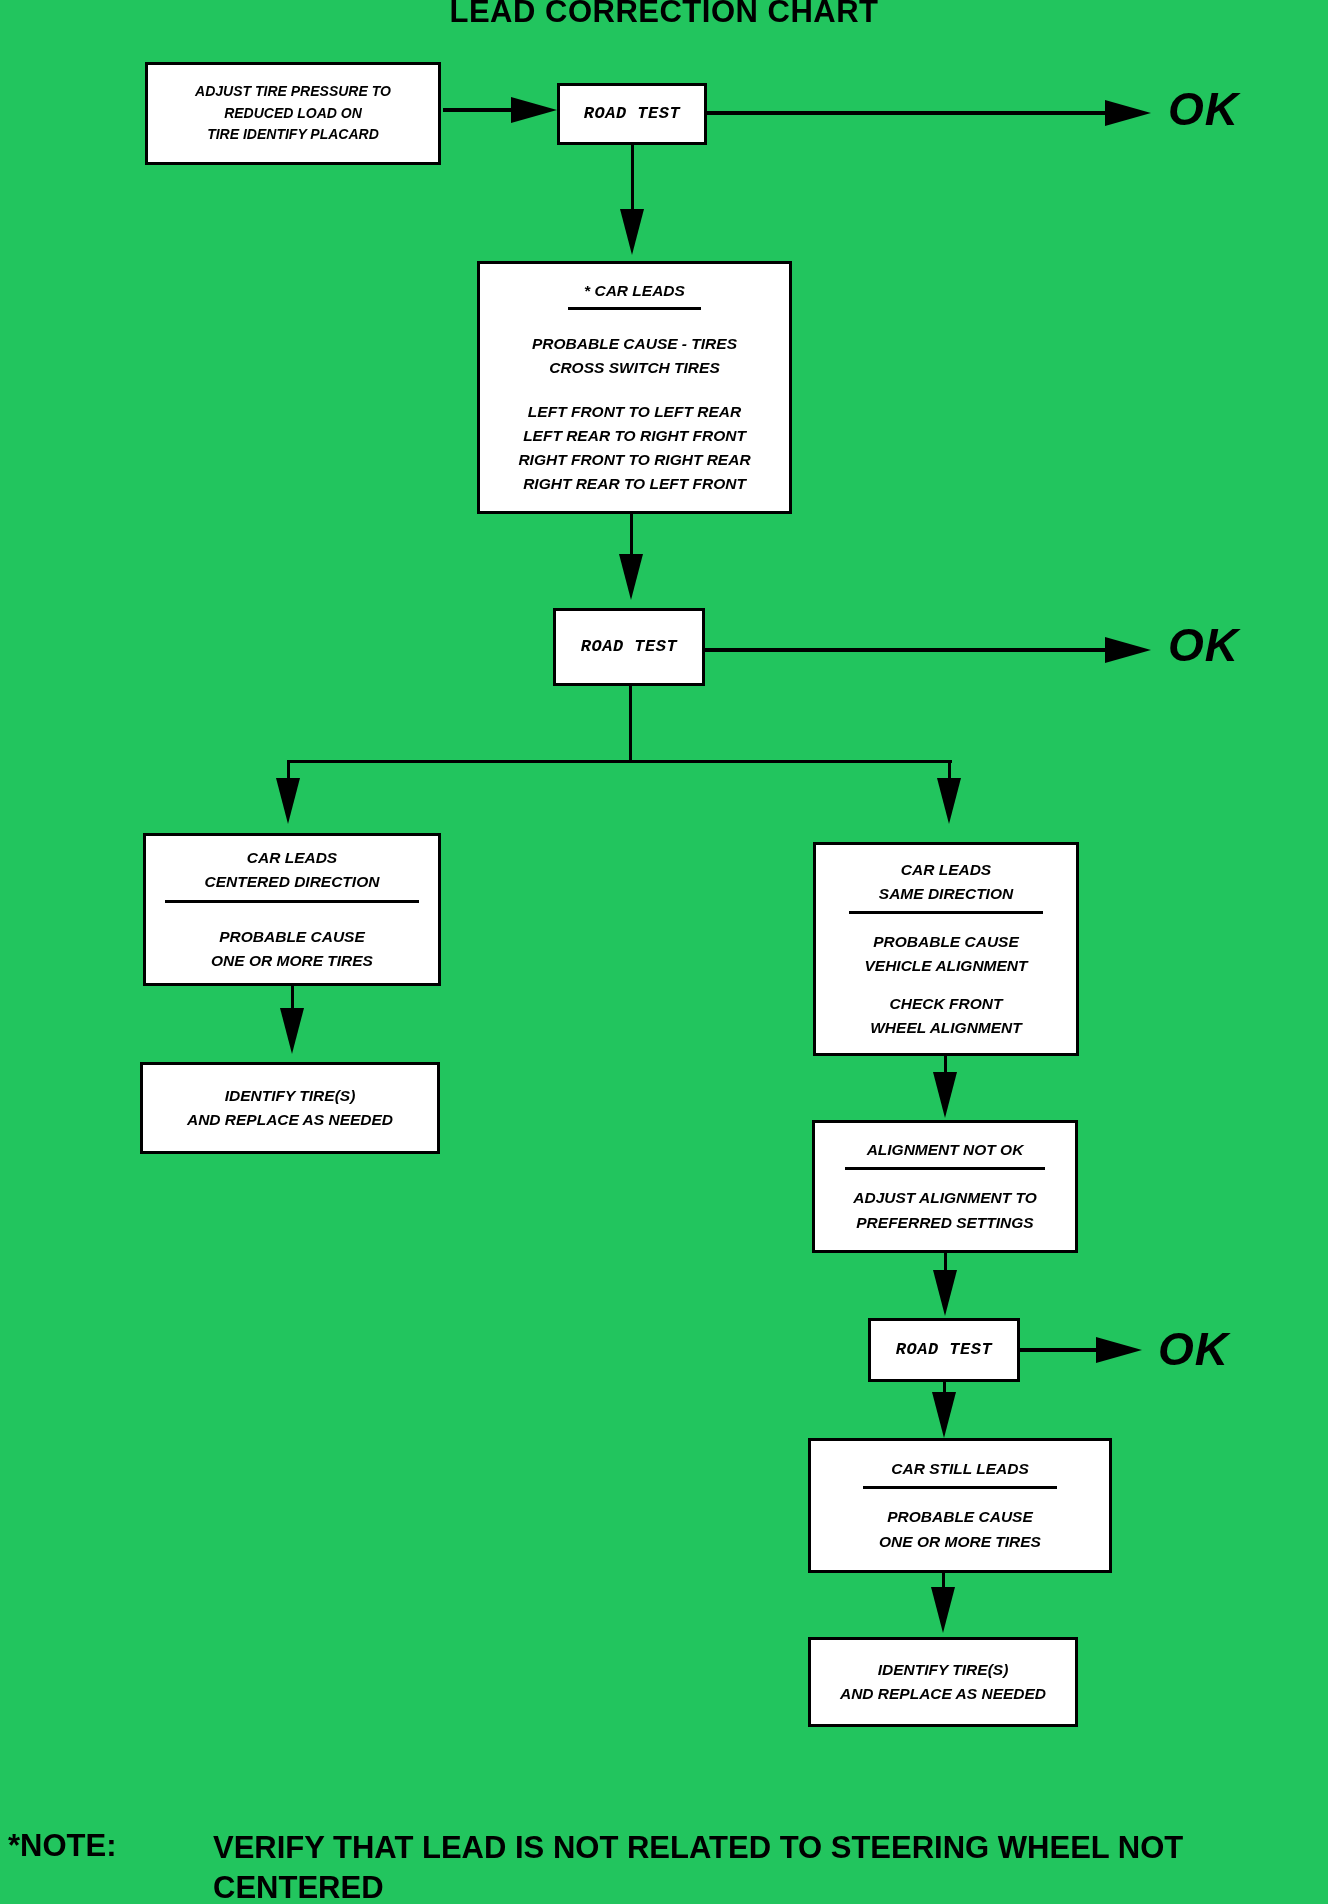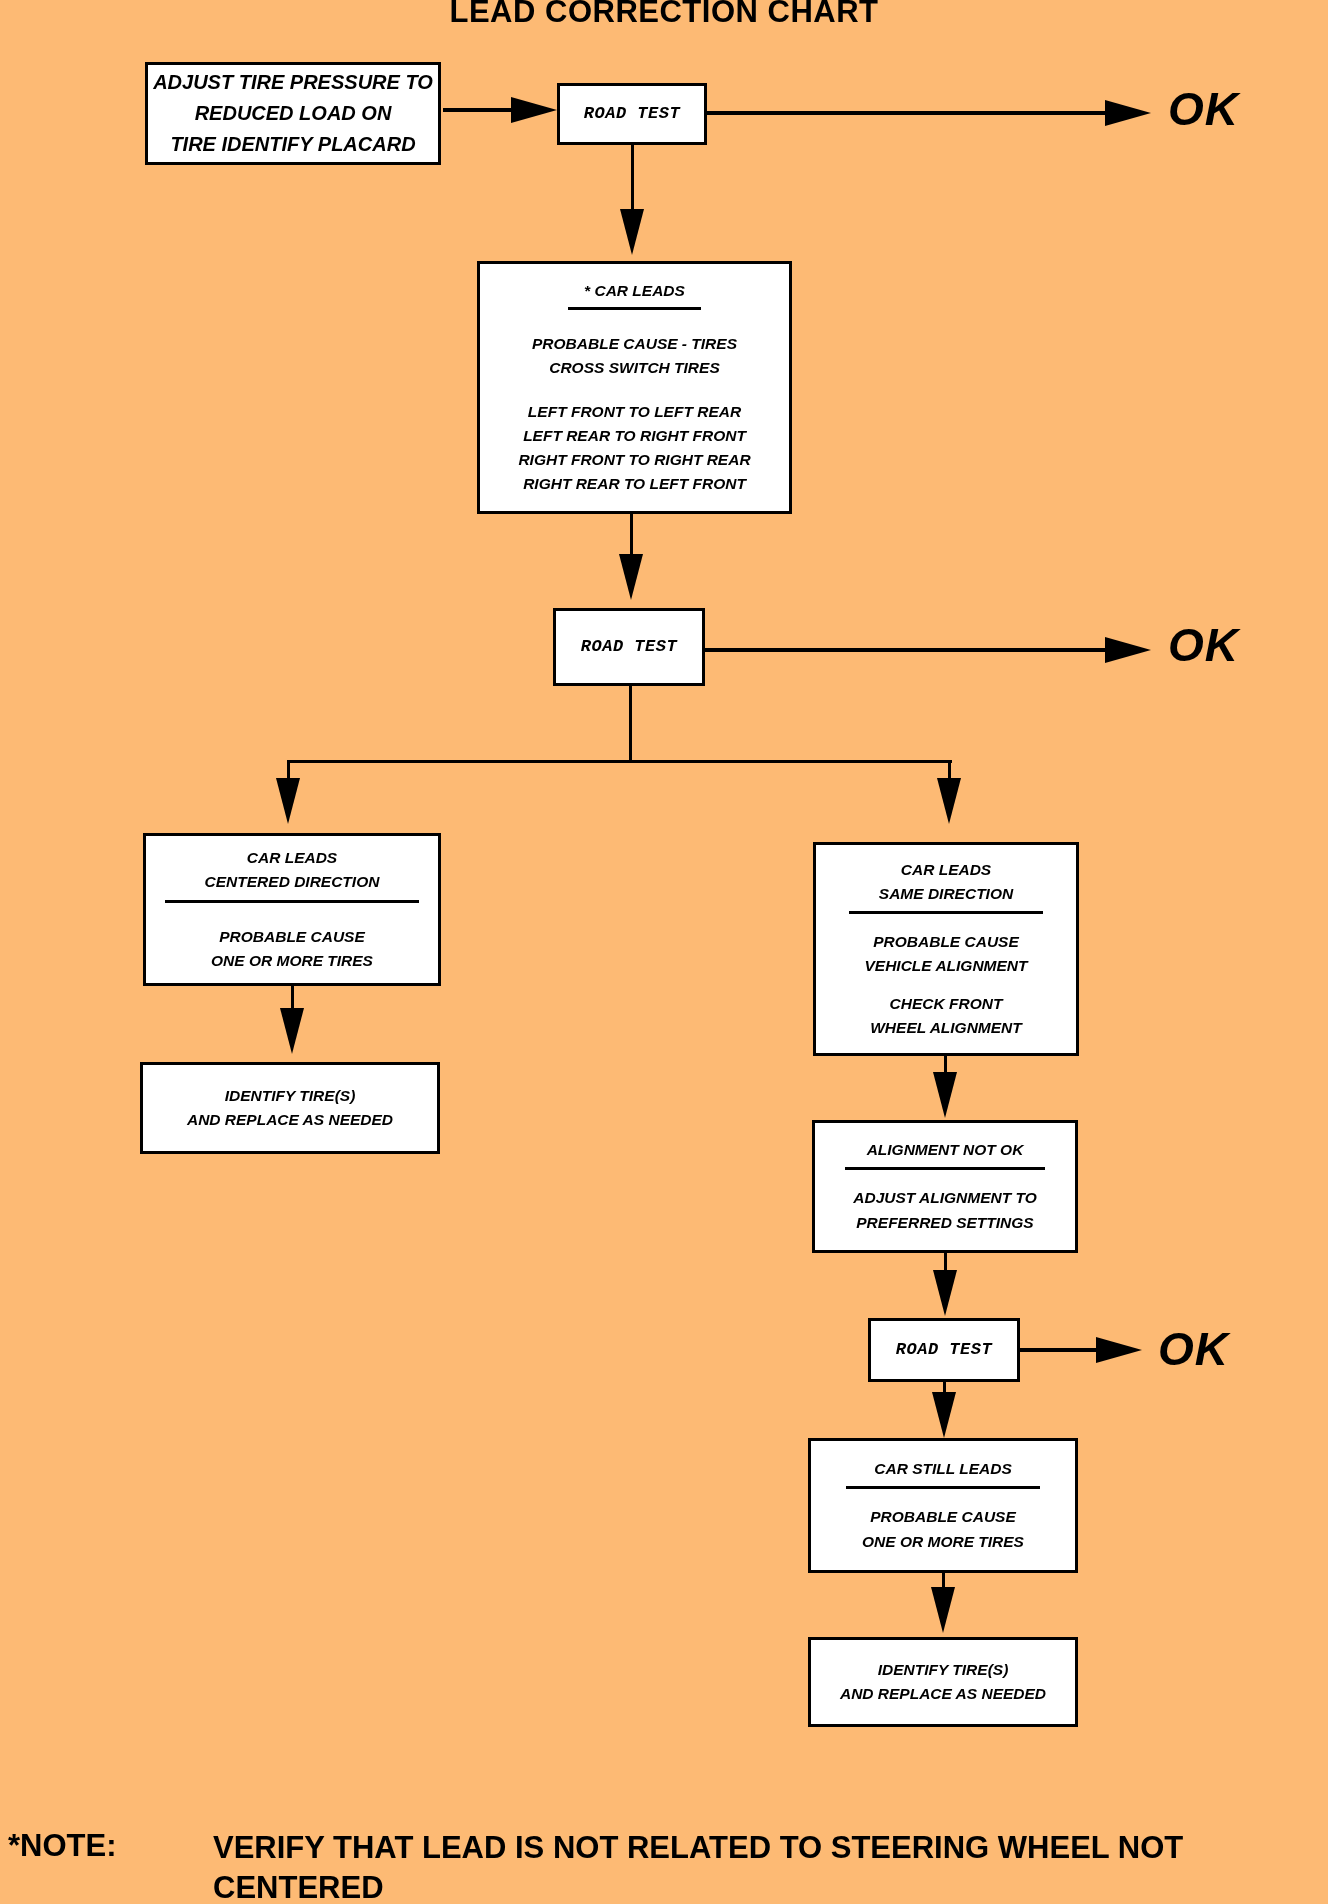--- a/index.html
+++ b/index.html
@@ -1,20 +1,20 @@
 <!DOCTYPE html>
 <html><head>
 <meta charset="utf-8">
 <style>
   html, body { margin: 0; padding: 0; background: #ffffff; }
   .page {
     position: relative;
     width: 1328px;
     height: 1904px;
-    background: #fdba74;
+    background: #22c55e;
     font-family: "Liberation Sans", sans-serif;
     color: #000;
     overflow: hidden;
   }
   .chart-title {
     position: absolute;
     left: 0; right: 0; top: -6px;
     text-align: center;
     font-size: 31px;
     font-weight: bold;
@@ -65,21 +65,21 @@
   }
   .note {
     position: absolute;
     top: 1828px; left: 8px; right: 8px;
     display: flex;
     font-weight: bold;
     font-size: 31px;
   }
   .note .note-label { width: 205px; flex: 0 0 auto; }
   .note .note-body { width: 1060px; line-height: 1.3; }
-  .f16 { font-size: 20px; }
+  .f16 { font-size: 14px; }
   .f15 { font-size: 15.5px; }
 </style>
 </head>
 <body>
 
 <div class="page">
 
   <div class="chart-title">LEAD CORRECTION CHART</div>
 
   <div class="box f16" style="left:145px; top:62px; width:296px; height:103px;">
@@ -176,21 +176,21 @@
     <span class="ln">ROAD TEST</span>
   </div>
 
   <div class="hline" style="left:1020px; top:1348px; width:78px; height:4px;"></div>
   <div class="tri-right" style="left:1096px; top:1337px;"></div>
   <div class="ok" style="left:1158px; top:1322px;">OK</div>
 
   <div class="vline" style="left:943px; top:1382px; width:3px; height:14px;"></div>
   <div class="tri-down" style="left:932px; top:1392px;"></div>
 
-  <div class="box f15" style="left:808px; top:1438px; width:270px; height:135px;">
+  <div class="box f15" style="left:808px; top:1438px; width:304px; height:135px;">
     <span class="ln heading-underline" style="padding:0 28px 5px 28px;">CAR STILL LEADS</span>
     <div class="small-gap"></div>
     <span class="ln">PROBABLE CAUSE</span>
     <span class="ln">ONE OR MORE TIRES</span>
   </div>
 
   <div class="vline" style="left:942px; top:1573px; width:3px; height:16px;"></div>
   <div class="tri-down" style="left:931px; top:1587px;"></div>
 
   <div class="box f15" style="left:808px; top:1637px; width:270px; height:90px;">

